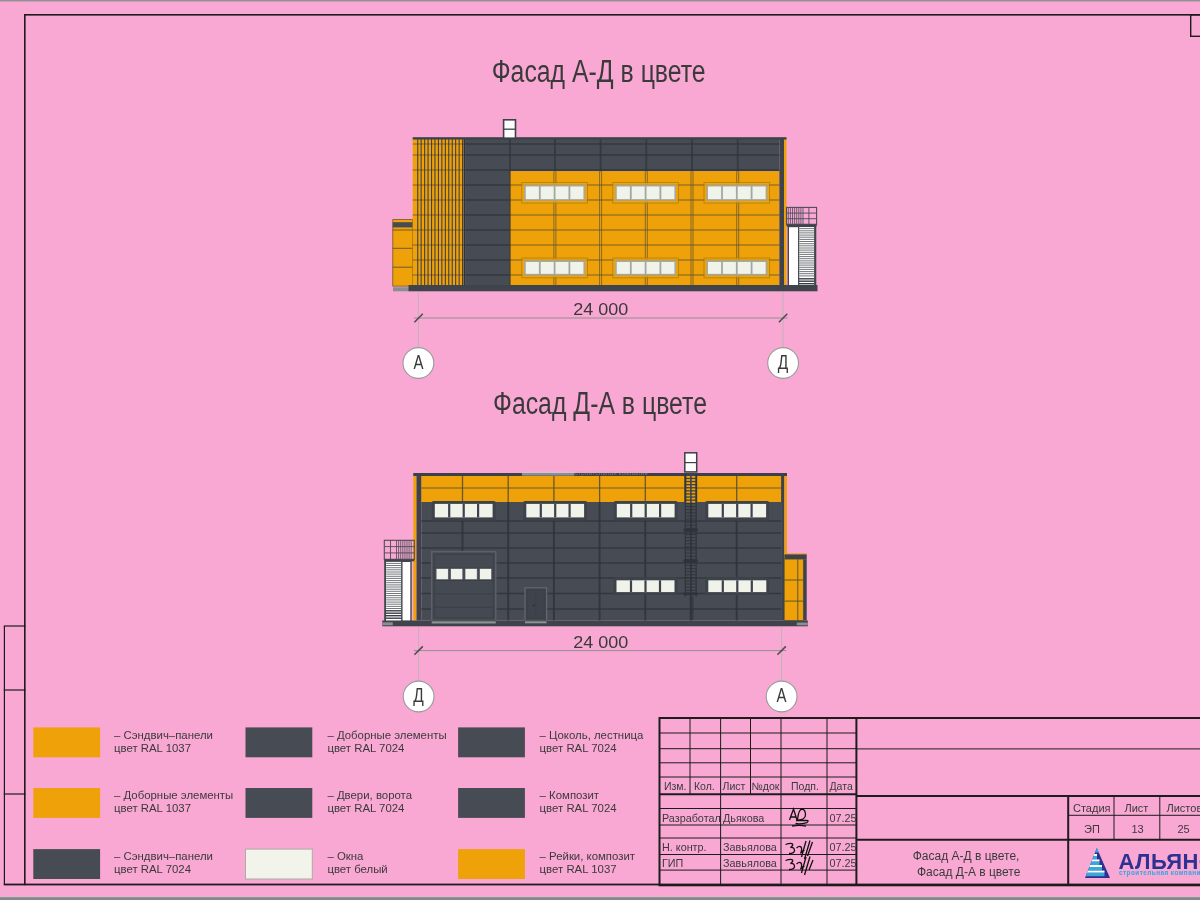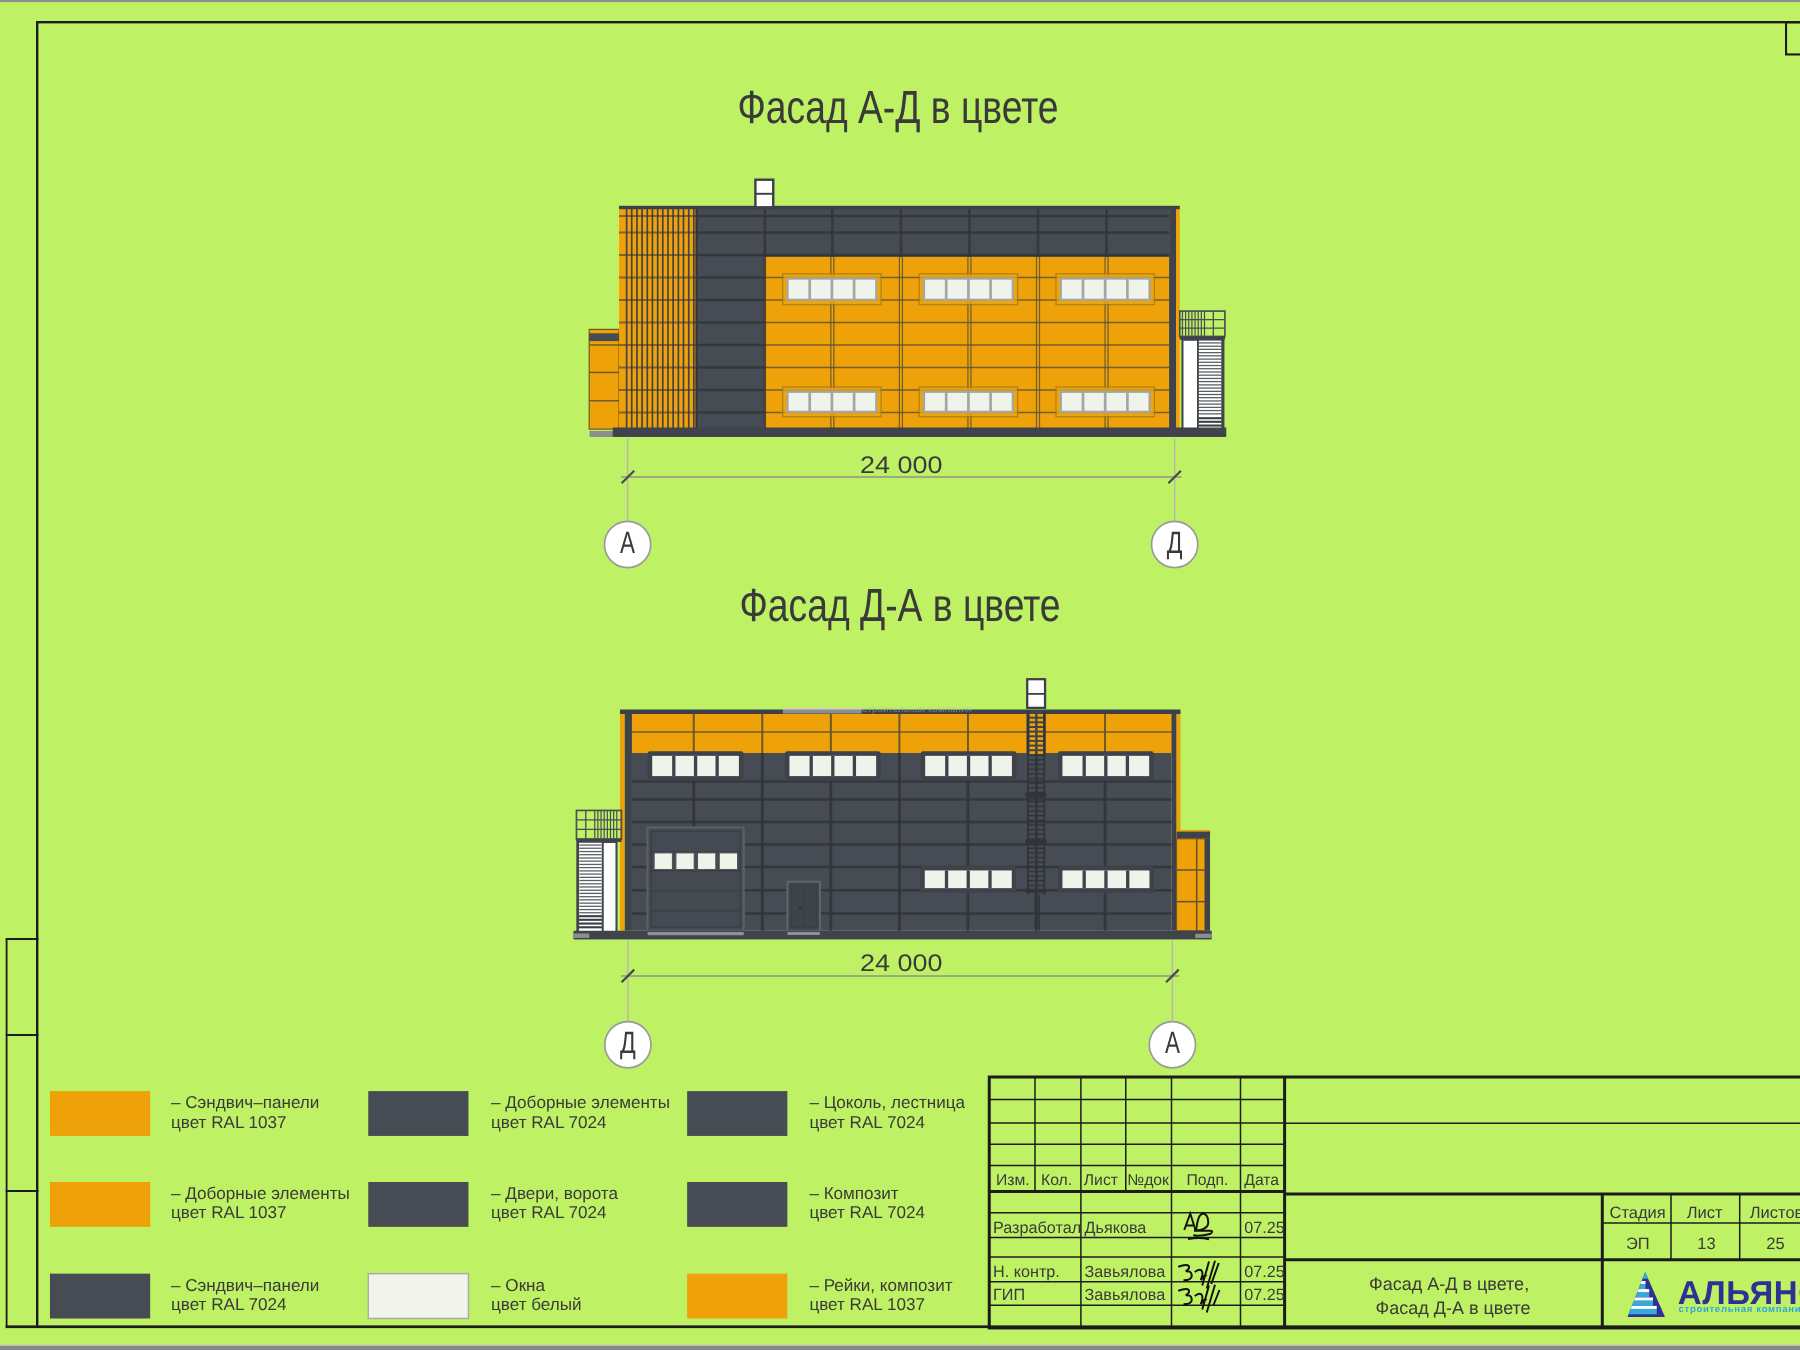--- a/index.html
+++ b/index.html
@@ -1,15 +1,15 @@
 <!DOCTYPE html>
 <html><head><meta charset="utf-8">
 <style>
 html,body{margin:0;padding:0;background:#fff;}
-#page{position:relative;width:1200px;height:900px;background:#bef264;overflow:hidden;
+#page{position:relative;width:1200px;height:900px;background:#f9a8d4;overflow:hidden;
 font-family:"Liberation Sans",sans-serif;}
 svg text{font-family:"Liberation Sans",sans-serif;}
 </style></head>
 <body>
 <div id="page">
 <svg width="1200" height="900" viewBox="0 0 1200 900">
 
 <g>
         <text x="491.7" y="82.3" font-size="31" fill="#3A3A3A" textLength="214" lengthAdjust="spacingAndGlyphs">Фасад А-Д в цвете</text>
       </g>

